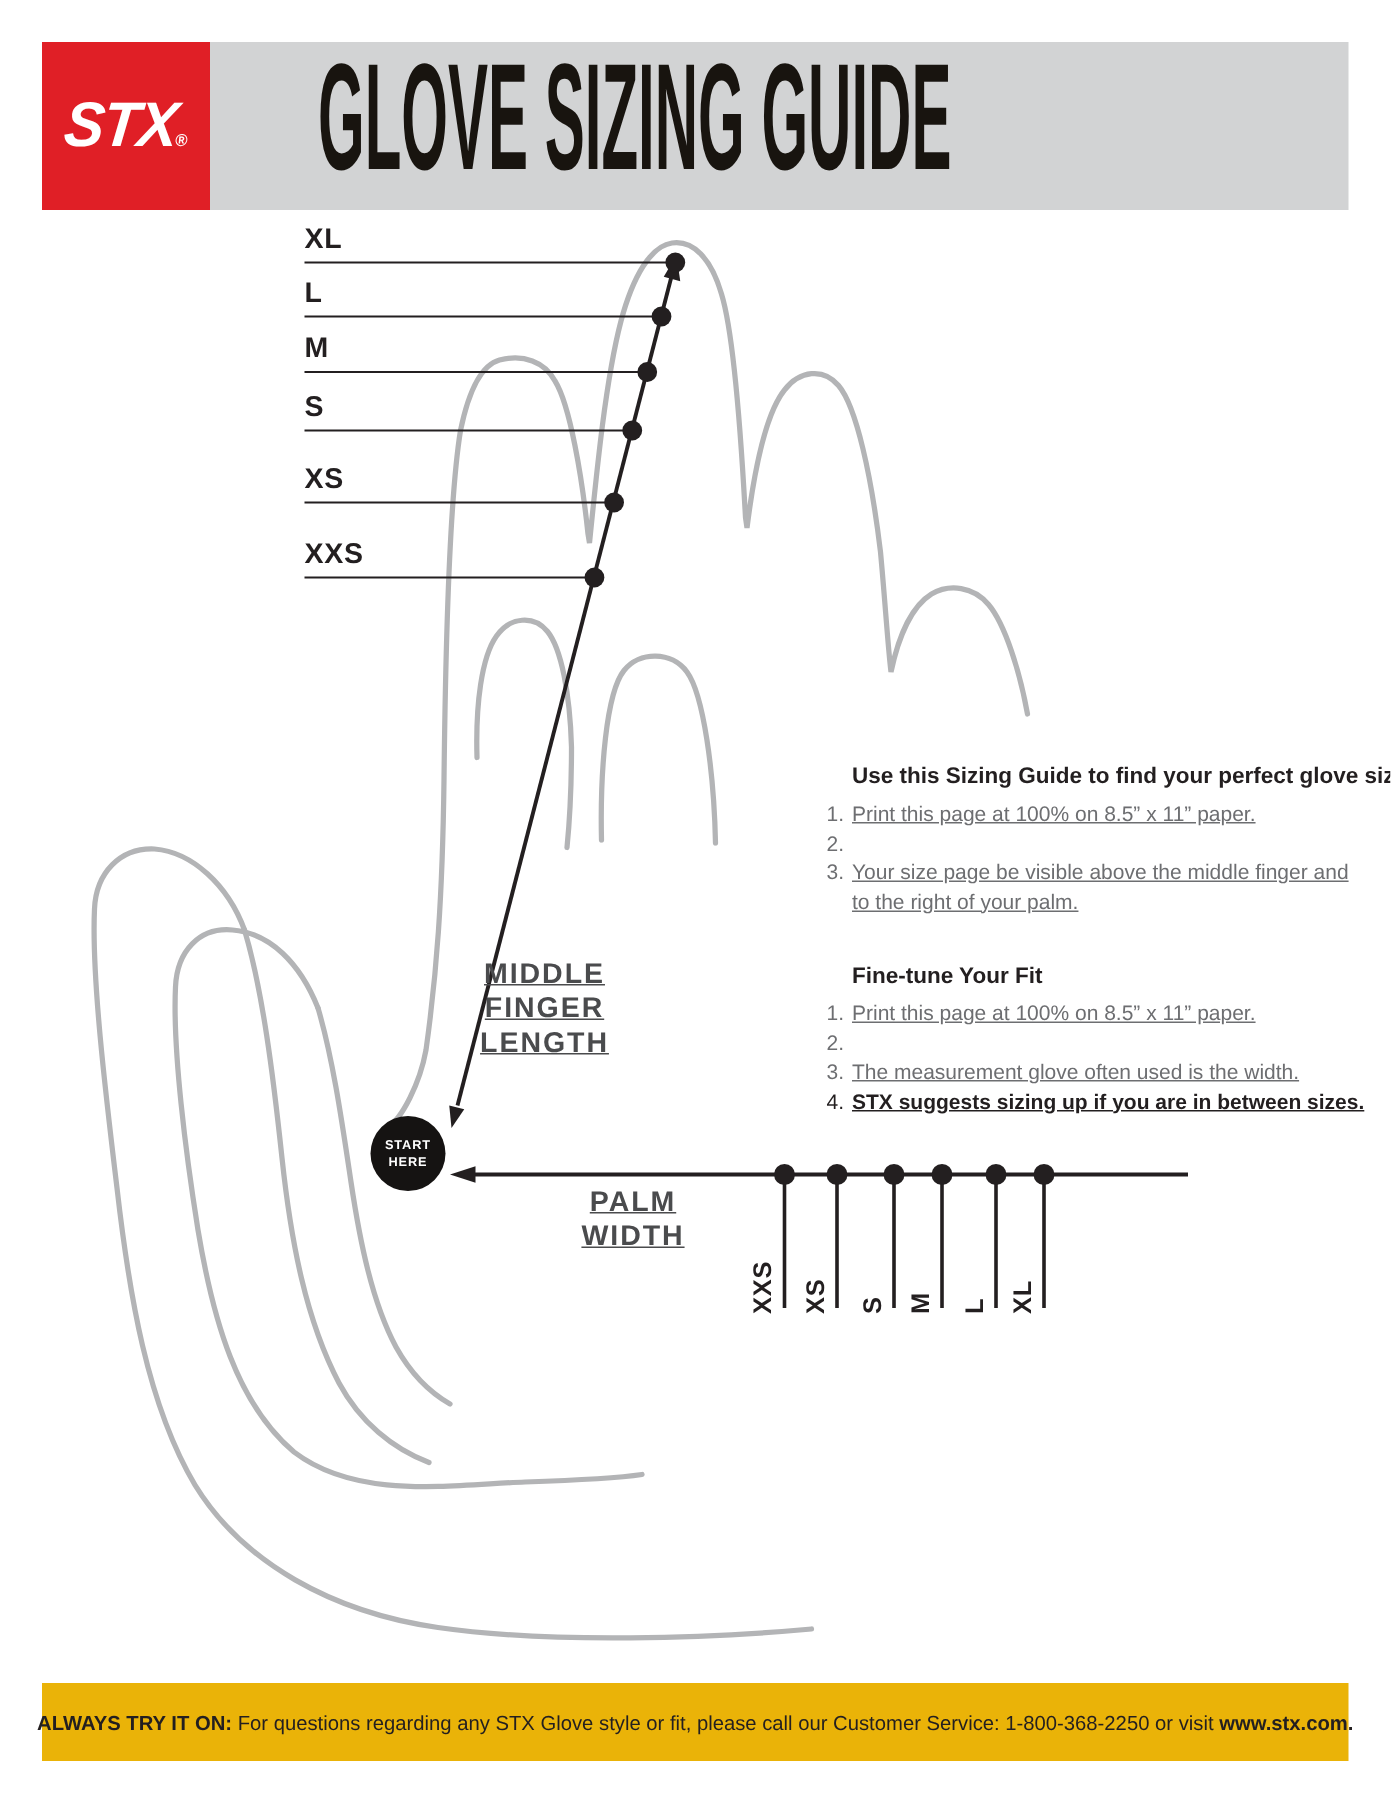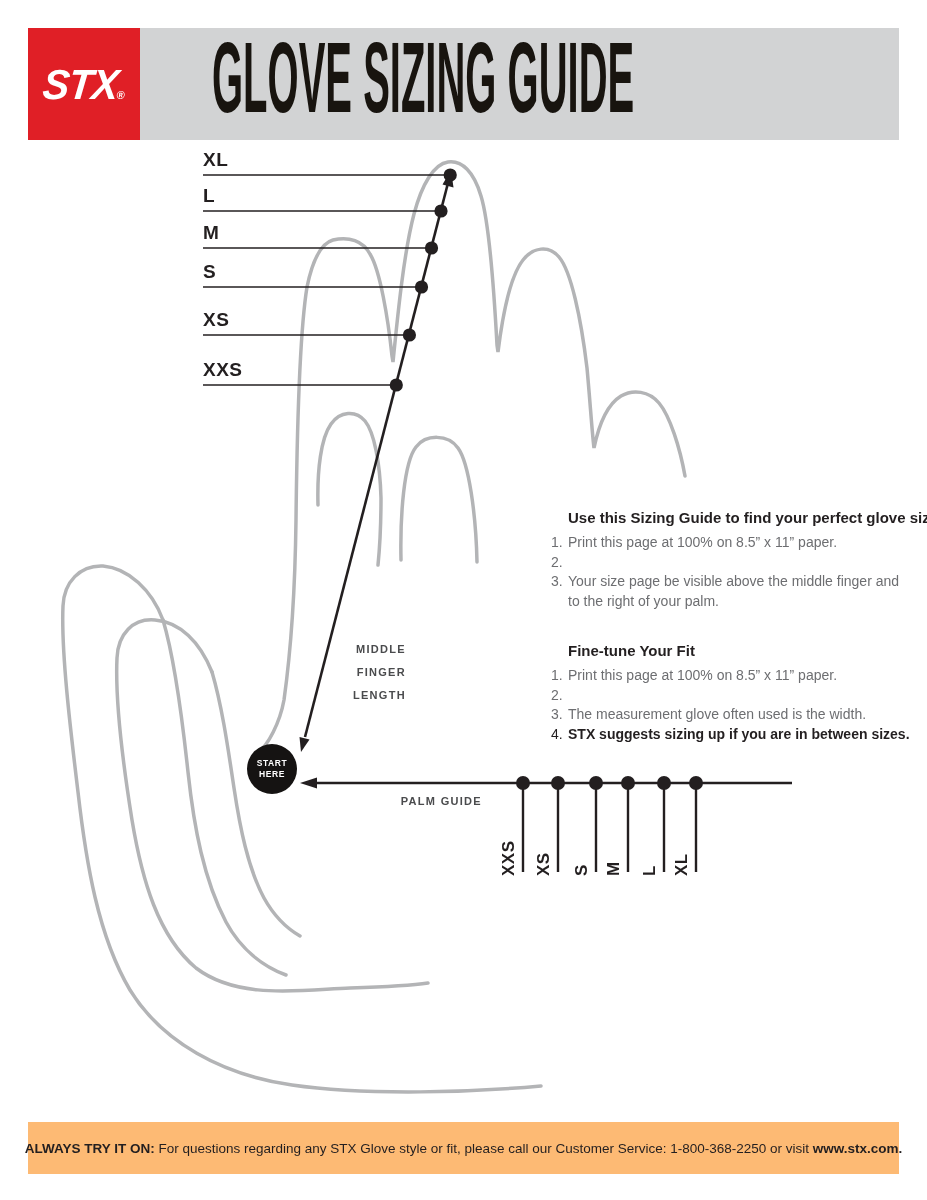--- a/index.html
+++ b/index.html
@@ -12,34 +12,34 @@
              transform:skewX(-6deg) scaleY(1.05);}
   .logo-reg{font-size:11px;font-style:normal;vertical-align:baseline;}
   .header-bar{position:absolute;left:140px;top:28px;width:759px;height:112px;background:#d2d3d4;}
   .page-title{position:absolute;left:212px;top:28px;height:100px;display:flex;align-items:center;}
   .page-title span{display:inline-block;font-weight:bold;font-size:50px;color:#18140f;
                    letter-spacing:0px;transform:scale(0.80,2.02);transform-origin:left center;white-space:nowrap;}
   
   .finger-size-label{position:absolute;font-weight:bold;font-size:19px;color:#231f20;letter-spacing:.5px;}
   .palm-size-label{position:absolute;font-weight:bold;font-size:17px;color:#231f20;letter-spacing:.5px;
                    transform:rotate(-90deg);transform-origin:top left;white-space:nowrap;line-height:18px;height:18px;}
-  .measure-label{position:absolute;font-weight:bold;font-size:11px;color:#4a4b4d;letter-spacing:1.3px;
-                 text-align:right;line-height:23px;white-space:pre-line;}
+  .measure-label{position:absolute;font-weight:bold;font-size:19px;color:#4a4b4d;letter-spacing:1.3px;
+                 text-align:center;line-height:23px;white-space:pre-line;text-decoration:underline;}
   .start-dot-label{position:absolute;left:247px;top:758px;width:50px;color:#ffffff;font-size:8.5px;
                    font-weight:bold;letter-spacing:.6px;text-align:center;line-height:10.5px;white-space:pre-line;}
   
   .instr-block{position:absolute;width:400px;}
   .instr-heading{font-weight:bold;font-size:15px;color:#231f20;margin:0 0 7px 17px;white-space:nowrap;}
   .instr-item{display:flex;font-size:14px;line-height:19.5px;color:#6d6e71;}
   .instr-num{width:17px;flex:0 0 17px;}
-  .instr-text{white-space:pre-line;}
+  .instr-text{white-space:pre-line;text-decoration:underline;}
   .instr-item.bold .instr-text,.instr-item.bold .instr-num{font-weight:bold;color:#231f20;}
   .instr-item.bold .instr-num{font-weight:normal;}
   
-  .footer-bar{position:absolute;left:28px;top:1122px;width:871px;height:52px;background:#fdba74;
+  .footer-bar{position:absolute;left:28px;top:1122px;width:871px;height:52px;background:#eab308;
               display:flex;align-items:center;justify-content:center;text-align:right;}
   .footer-text{font-size:13.5px;color:#231f20;white-space:nowrap;}
   .footer-text b{font-weight:bold;}
   svg{position:absolute;left:0;top:0;}
 </style>
 </head>
 <body>
 
 <div id="page">
 
@@ -169,21 +169,21 @@
   <div class="palm-size-label" style="left:500px;top:876px;">XXS</div>
   <div class="palm-size-label" style="left:535px;top:876px;">XS</div>
   <div class="palm-size-label" style="left:573px;top:876px;">S</div>
   <div class="palm-size-label" style="left:605px;top:876px;">M</div>
   <div class="palm-size-label" style="left:641px;top:876px;">L</div>
   <div class="palm-size-label" style="left:673px;top:876px;">XL</div>
 
   <div class="measure-label" style="left:320px;top:638px;width:86px;">MIDDLE
 FINGER
 LENGTH</div>
-  <div class="measure-label" style="left:362px;top:790px;width:120px;">PALM GUIDE</div>
+  <div class="measure-label" style="left:362px;top:790px;width:120px;">PALM WIDTH</div>
   <div class="start-dot-label">START
 HERE</div>
 
   <div class="instr-block" style="left:551px;top:509px;">
     <div class="instr-heading">Use this Sizing Guide to find your perfect glove size</div>
     <div class="instr-item">
       <span class="instr-num">1.</span>
       <span class="instr-text">Print this page at 100% on 8.5” x 11” paper.</span>
     </div>
     <div class="instr-item">

